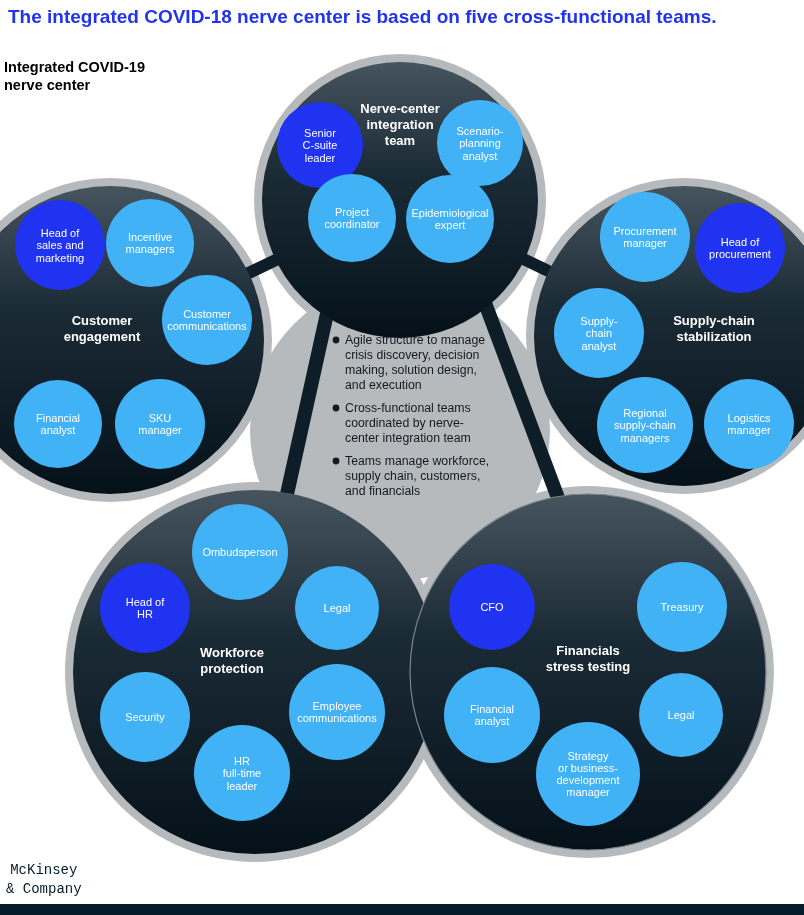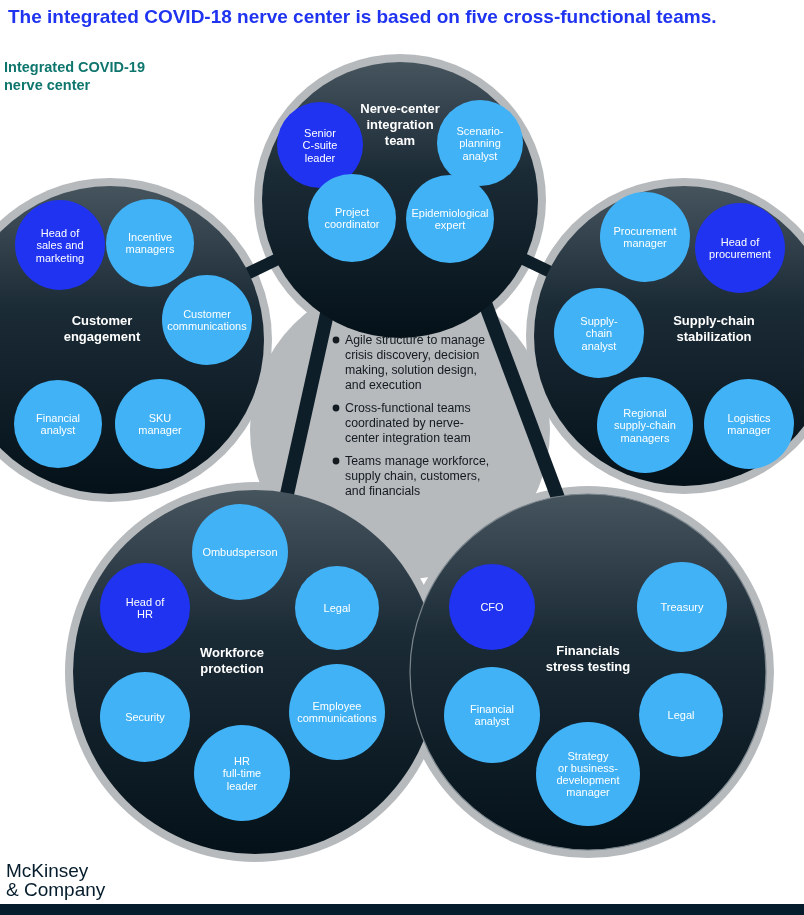--- a/index.html
+++ b/index.html
@@ -6,28 +6,29 @@
   body {
     width:804px; height:915px; position:relative; background:#ffffff;
     font-family:"Liberation Sans", sans-serif; overflow:hidden;
   }
   .title {
     position:absolute; top:6px; left:8px; width:790px;
     font-size:19px; font-weight:bold; color:var(--accent,#1f33f0);
   }
   .subtitle {
     position:absolute; top:58px; left:4px;
-    font-size:14.5px; font-weight:bold; color:#0f766e;
+    font-size:14.5px; font-weight:bold; color:#000000;
     line-height:18px; white-space:pre-line;
   }
   .logo {
     position:absolute; left:6px; bottom:16px;
-    font-family:Liberation Sans, sans-serif;
-    font-size:19px; line-height:19px; color:var(--footer,#051c2c);
+    font-family:Liberation Mono, monospace;
+    font-size:14px; line-height:19px; color:var(--footer,#051c2c);
     white-space:pre-line;
+    text-align:center;
   }
   .bottom-bar {
     position:absolute; bottom:0; left:0; width:804px; height:11px;
     background:var(--footer,#051c2c);
   }
   svg { position:absolute; top:0; left:0; }
   svg text { font-family:"Liberation Sans", sans-serif; }
   .member-text { fill:#ffffff; font-size:11px; text-anchor:middle; }
   .team-label  { fill:#ffffff; font-size:13px; font-weight:bold; text-anchor:middle; }
   .bullet-text { fill:#131a20; font-size:12.3px; text-anchor:start; }

